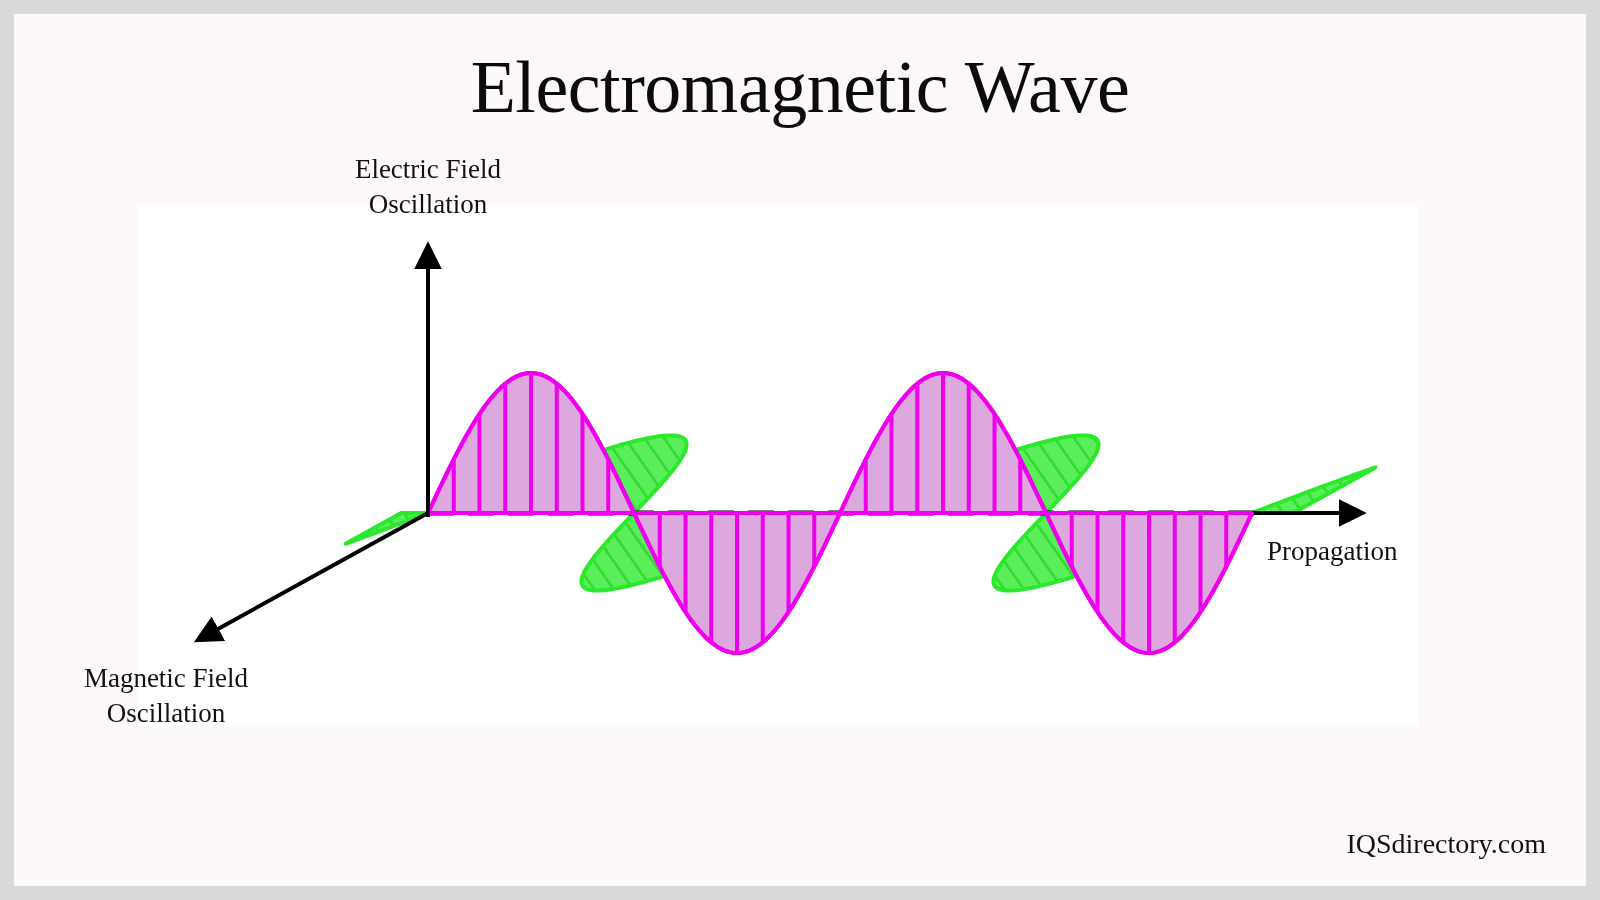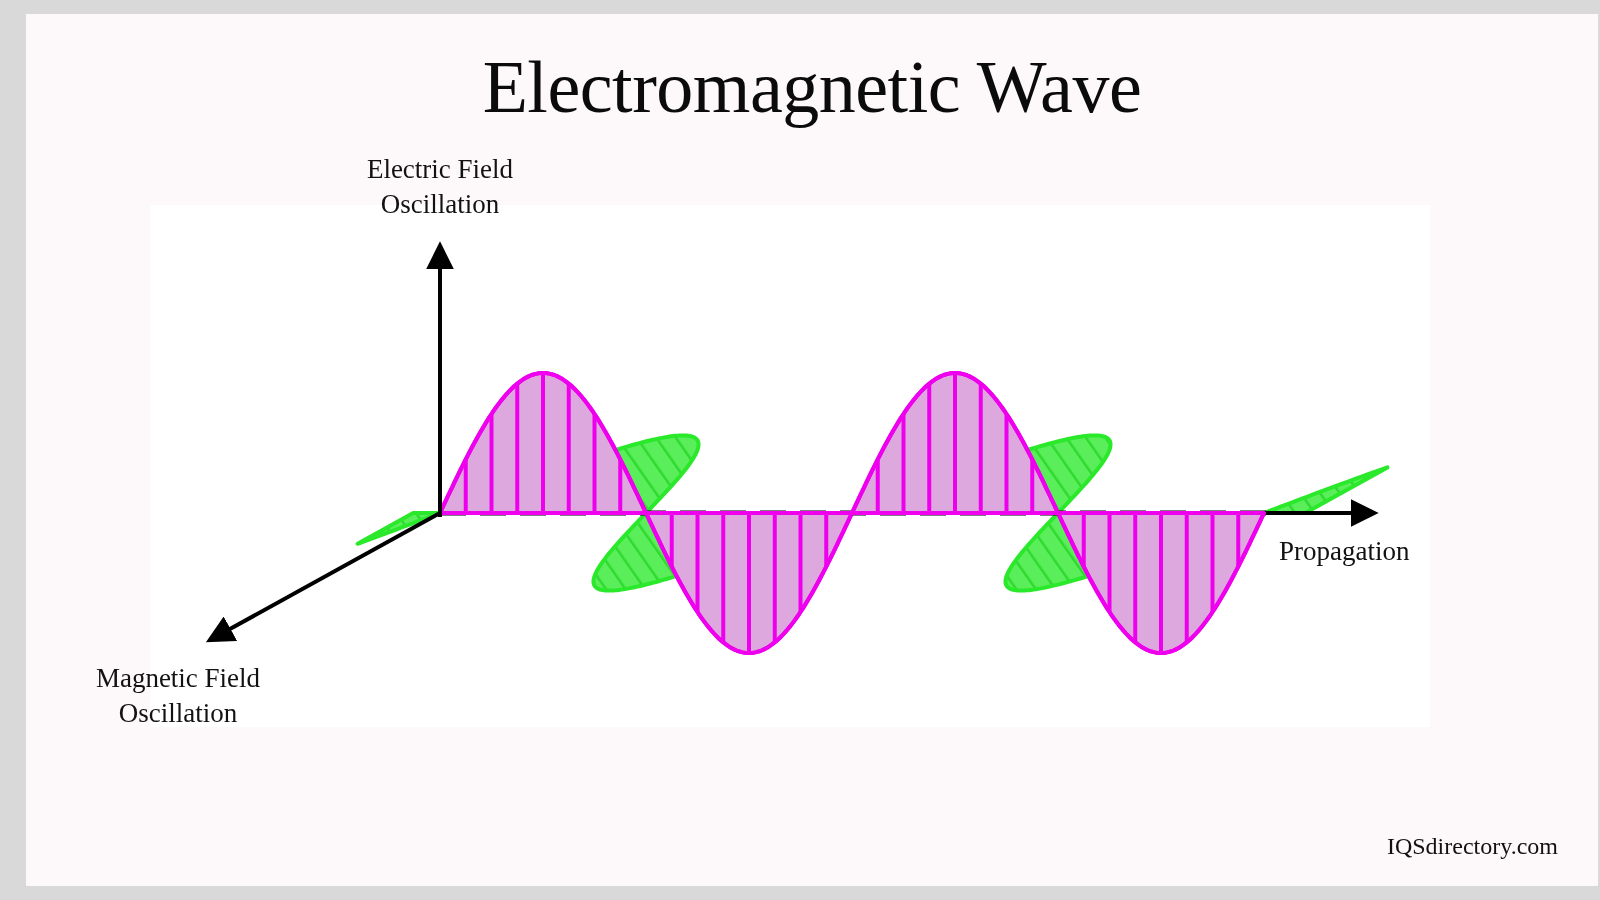--- a/index.html
+++ b/index.html
@@ -14,21 +14,20 @@
     font-family: "Liberation Serif", "DejaVu Serif", serif;
     overflow: hidden;
   }
   #card {
     position: absolute;
     left: 14px;
     top: 14px;
     width: 1572px;
     height: 872px;
     background: #fdf8f9;
-    margin-left: 12px;
   }
   #panel {
     position: absolute;
     left: 124px;
     top: 191px;
     width: 1280px;
     height: 522px;
     background: #ffffff;
   }
   #title {
@@ -41,21 +40,21 @@
     line-height: 1.0;
     color: #0b0b0b;
     font-family: "Liberation Serif", "DejaVu Serif", serif;
     letter-spacing: -0.5px;
     white-space: nowrap;
   }
   #watermark {
     position: absolute;
     right: 40px;
     bottom: 26px;
-    font-size: 24px;
+    font-size: 28px;
     color: #111111;
     font-family: "Liberation Serif", "DejaVu Serif", serif;
     white-space: nowrap;
   }
   #diagram {
     position: absolute;
     left: 0;
     top: 0;
     width: 1572px;
     height: 872px;

